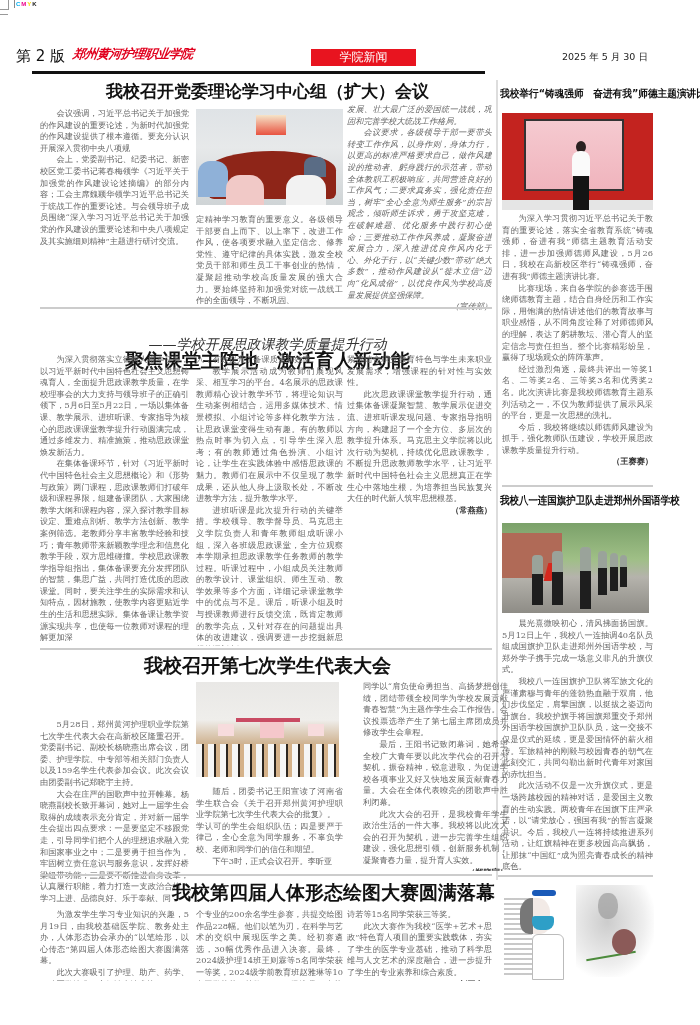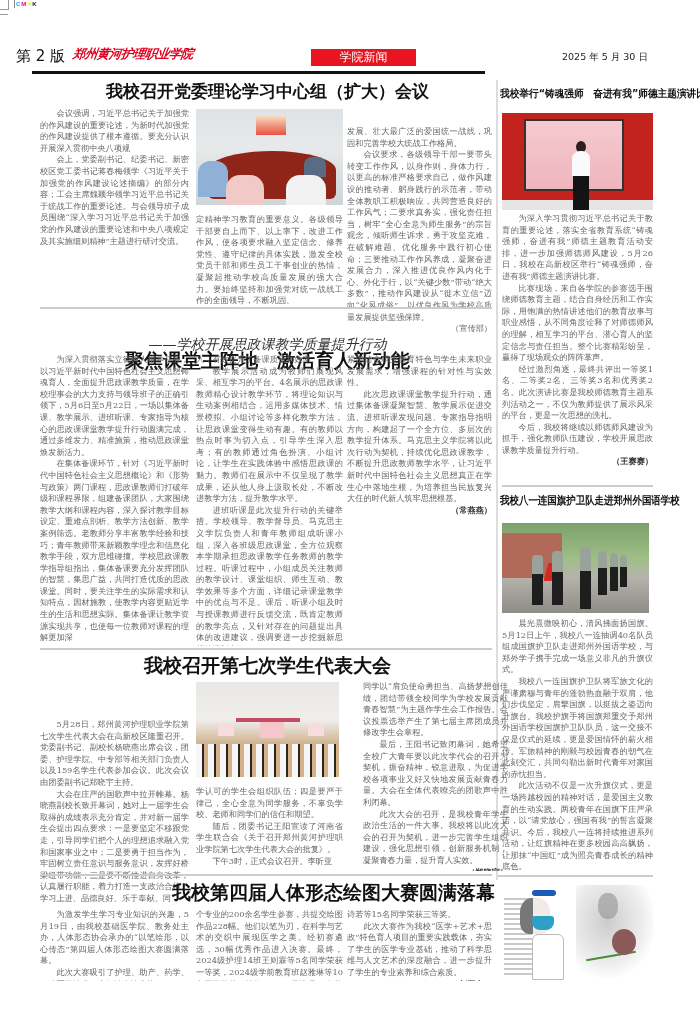--- a/index.html
+++ b/index.html
@@ -100,21 +100,21 @@
 </div>
 <div class="photo ph-meeting">
   <div class="screen"></div>
     <div class="table"></div>
     <div class="p1"></div>
     <div class="p4"></div>
     <div class="p2"></div>
     <div class="p3"></div>
 </div>
 <div class="txt" style="left:196px; top:214px; width:147px; height:110px;">定精神学习教育的重要意义。各级领导干部要自上而下、以上率下，改进工作作风，使各项要求融入坚定信念、修养党性、遵守纪律的具体实践，激发全校党员干部和师生员工干事创业的热情，凝聚起推动学校高质量发展的强大合力。要始终坚持和加强党对统一战线工作的全面领导，不断巩固、</div>
-<div class="txt" style="left:347px; top:126px; width:145px; height:220px;">
+<div class="txt" style="left:347px; top:104px; width:145px; height:220px;font-style:italic;">
   <p style="text-indent:0">发展、壮大最广泛的爱国统一战线，巩固和完善学校大统战工作格局。</p>
   <p>会议要求，各级领导干部一要带头转变工作作风，以身作则，身体力行，以更高的标准严格要求自己，做作风建设的推动者、躬身践行的示范者，带动全体教职工积极响应，共同营造良好的工作风气；二要求真务实，强化责任担当，树牢“全心全意为师生服务”的宗旨观念，倾听师生诉求，勇于攻坚克难，在破解难题、优化服务中践行初心使命；三要推动工作作风养成，凝聚奋进发展合力，深入推进优良作风内化于心、外化于行，以“关键少数”带动“绝大多数”，推动作风建设从“徙木立信”迈向“化风成俗”，以优良作风为学校高质量发展提供坚强保障。</p>
   <span class="byline" style="font-weight:normal;color:#666">（宣传部）</span>
 </div>
 <div class="hr" style="left:40px; top:307px; width:452px;"></div>
 
 <h1 class="art-title h-serif" style="left:40px; top:312px; width:455px; font-size:19px;margin-top:36px;">聚焦课堂主阵地　激活育人新动能</h1>
 <h2 class="art-title h-serif" style="left:40px; top:336px; width:455px; font-size:14px; font-weight:normal; font-style:italic; color:#333;">——学校开展思政课教学质量提升行动</h2>
 <div class="txt" style="left:40px; top:354px; width:149px; height:292px;">
   <p>为深入贯彻落实立德树人根本任务，以习近平新时代中国特色社会主义思想铸魂育人，全面提升思政课教学质量，在学校理事会的大力支持与领导班子的正确引领下，5月6日至5月22日，一场以集体备课、教学展示、进班听课、专家指导为核心的思政课课堂教学提升行动圆满完成，通过多维发力、精准施策，推动思政课堂焕发新活力。</p>
@@ -138,22 +138,22 @@
   <p>大会在庄严的国歌声中拉开帷幕。杨晓燕副校长致开幕词，她对上一届学生会取得的成绩表示充分肯定，并对新一届学生会提出四点要求：一是要坚定不移跟党走，引导同学们把个人的理想追求融入党和国家事业之中；二是要勇于担当作为，牢固树立责任意识与服务意识，发挥好桥梁纽带功能；三是要不断推进自身改革，认真履行职能，着力打造一支政治合格、学习上进、品德良好、乐于奉献、同</p>
 </div>
 <div class="photo ph-congress">
   <div class="band"></div>
     <div class="scr-l"></div>
     <div class="scr"></div>
     <div class="scr-r"></div>
     <div class="crowd"></div>
 </div>
 <div class="txt" style="left:196px; top:786px; width:147px; height:85px;">
+  <p>随后，团委书记王阳宣读了河南省学生联合会《关于召开郑州黄河护理职业学院第七次学生代表大会的批复》。</p>
   <p style="text-indent:0">学认可的学生会组织队伍；四是要严于律己，全心全意为同学服务，不辜负学校、老师和同学们的信任和期望。</p>
-  <p>随后，团委书记王阳宣读了河南省学生联合会《关于召开郑州黄河护理职业学院第七次学生代表大会的批复》。</p>
   <p>下午3时，正式会议召开。李昕亚</p>
 </div>
 <div class="txt" style="left:347px; top:681px; width:145px; height:190px;margin-left:16px;">
   <p style="text-indent:0">同学以“肩负使命勇担当、高扬梦想创佳绩，团结带领全校同学为学校发展贡献青春智慧”为主题作学生会工作报告。会议投票选举产生了第七届主席团成员并修改学生会章程。</p>
   <p>最后，王阳书记致闭幕词，她希望全校广大青年要以此次学代会的召开为契机，振奋精神，锐意进取，为促进学校各项事业又好又快地发展贡献青春力量。大会在全体代表嘹亮的团歌声中胜利闭幕。</p>
   <p>此次大会的召开，是我校青年学生政治生活的一件大事。我校将以此次大会的召开为契机，进一步完善学生组织建设，强化思想引领，创新服务机制，凝聚青春力量，提升育人实效。</p>
   <span class="byline">（郑晓宇）</span>
 </div>
 <div class="hr" style="left:40px; top:874px; width:452px;"></div>
 
@@ -172,21 +172,21 @@
 <h2 class="art-title h-sans" style="left:500px; top:87px; width:155px; font-size:10.5px; transform:scaleX(0.92); transform-origin:left;">我校举行“铸魂强师　奋进有我”师德主题演讲比赛</h2>
 <div class="photo ph-speech">
   <div class="scr"></div>
     <div class="floor"></div>
     <div class="head"></div>
     <div class="person-top"></div>
     <div class="person-bot"></div>
 </div>
 <div class="txt" style="left:502px; top:213px; width:151px; height:265px;">
   <p>为深入学习贯彻习近平总书记关于教育的重要论述，落实全省教育系统“铸魂强师，奋进有我”师德主题教育活动安排，进一步加强师德师风建设，5月26日，我校在高新校区举行“铸魂强师，奋进有我”师德主题演讲比赛。</p>
-  <p>比赛现场，来自各学院的参赛选手围绕师德教育主题，结合自身经历和工作实际，用饱满的热情讲述他们的教育故事与职业感悟，从不同角度诠释了对师德师风的理解，相互学习的平台、潜心育人的坚定信念与责任担当。整个比赛精彩纷呈，赢得了现场观众的阵阵掌声。</p>
+  <p>比赛现场，来自各学院的参赛选手围绕师德教育主题，结合自身经历和工作实际，用饱满的热情讲述他们的教育故事与职业感悟，从不同角度诠释了对师德师风的理解，表达了躬耕教坛、潜心育人的坚定信念与责任担当。整个比赛精彩纷呈，赢得了现场观众的阵阵掌声。</p>
   <p>经过激烈角逐，最终共评出一等奖1名、二等奖2名、三等奖3名和优秀奖2名。此次演讲比赛是我校师德教育主题系列活动之一，不仅为教师提供了展示风采的平台，更是一次思想的洗礼。</p>
   <p>今后，我校将继续以师德师风建设为抓手，强化教师队伍建设，学校开展思政课教学质量提升行动。</p>
   <span class="byline">（王赛赛）</span>
 </div>
 <div class="hr" style="left:502px; top:485px; width:151px;"></div>
 
 <h2 class="art-title h-serif" style="left:500px; top:493px; width:155px; font-size:11px; transform:scaleX(0.86); transform-origin:left;">我校八一连国旗护卫队走进郑州外国语学校</h2>
 <div class="photo ph-guard">
   <div class="bld"></div>
   <div class="soldier" style="left:30px; top:32px; height:50px;"></div>

